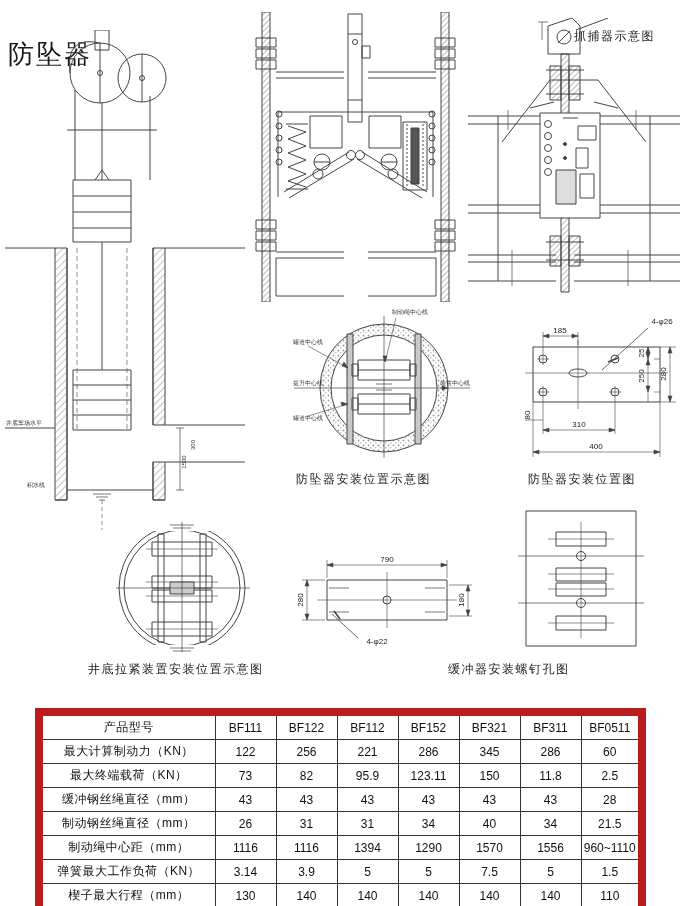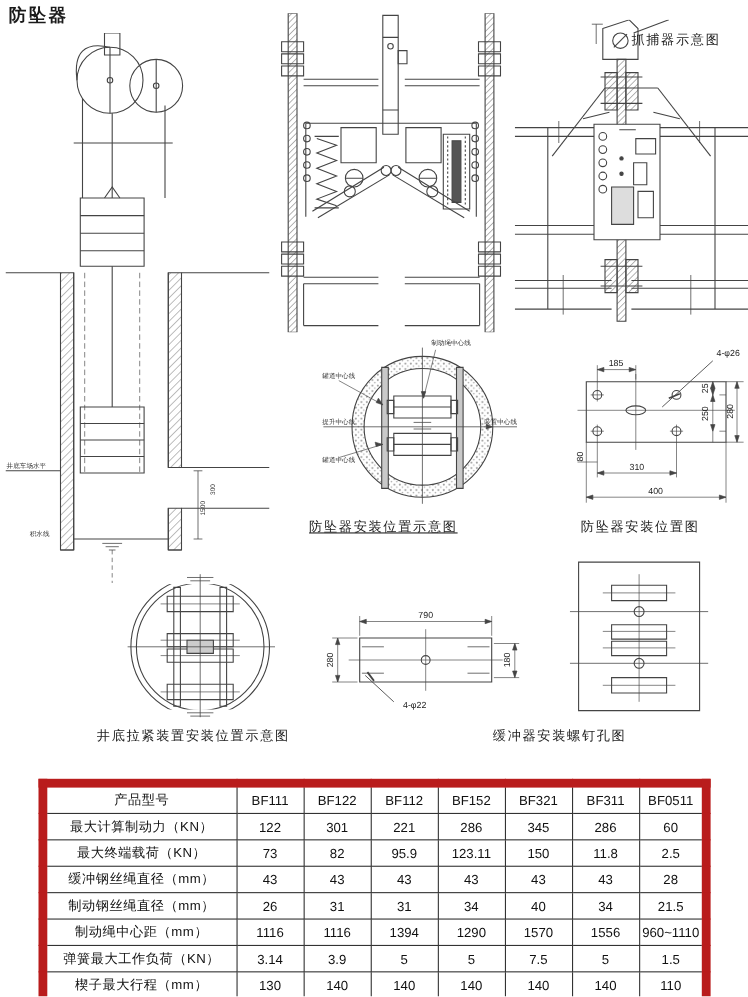--- a/index.html
+++ b/index.html
@@ -1,19 +1,19 @@
 <!DOCTYPE html>
 <html><head>
 <meta charset="utf-8">
 <style>
   html,body{margin:0;padding:0;background:#fff;}
   .page{position:relative;width:680px;height:906px;background:#fff;overflow:hidden;
         font-family:"Liberation Sans","DejaVu Sans",sans-serif;color:#1a1a1a;}
   .abs{position:absolute;}
-  .page-title{font-size:16px;font-weight:bold;letter-spacing:2px;}
+  .page-title{font-size:26px;font-weight:normal;letter-spacing:2px;margin-top:33px;}
   .caption{font-size:12px;letter-spacing:1.5px;color:#222;white-space:nowrap;}
   .tiny-label{font-size:6px;color:#333;white-space:nowrap;}
   svg{display:block;}
   svg line,svg path,svg rect,svg circle,svg ellipse,svg polyline,svg polygon{vector-effect:non-scaling-stroke;}
   .spec-table{border-collapse:collapse;table-layout:fixed;width:611px;
               font-size:12px;color:#111;}
   .spec-table td{border:1px solid #333;text-align:center;height:23px;
                  padding:0 2px;overflow:hidden;white-space:nowrap;}
   .spec-table td.label-col{letter-spacing:0.5px;}
   .spec-table{border:8px solid #b91c1c;}
@@ -311,21 +311,21 @@
         <polygon points="56,100 50,102 49,98" fill="#444"></polygon>
         <polygon points="156,84 150,82 150,86" fill="#444"></polygon>
       </g>
     </g>
     <text class="dimtxt6" x="100" y="10">制动绳中心线</text>
     <text class="dimtxt6" x="1" y="40">罐道中心线</text>
     <text class="dimtxt6" x="1" y="81">提升中心线</text>
     <text class="dimtxt6" x="1" y="116">罐道中心线</text>
     <text class="dimtxt6" x="148" y="81">装置中心线</text>
   </svg>
-  <div class="abs caption" style="left:281px;top:471px;text-decoration:underline;">防坠器安装位置示意图</div>
+  <div class="abs caption" style="left:296px;top:471px;">防坠器安装位置示意图</div>
 
   <svg class="abs" style="left:500px;top:312px;" width="180" height="158" viewBox="0 0 180 158">
     <g stroke="#444" stroke-width="1" fill="none">
       <rect x="33" y="35" width="127" height="55"></rect>
       <line x1="25" y1="61" x2="168" y2="61" stroke-width="0.6"></line>
       <line x1="78" y1="28" x2="78" y2="97" stroke-width="0.6"></line>
       <g>
         <circle cx="43" cy="47" r="4"></circle>
           <line x1="37" y1="47" x2="49" y2="47" stroke-width="0.6"></line>
           <line x1="43" y1="41" x2="43" y2="53" stroke-width="0.6"></line>
@@ -497,21 +497,21 @@
           <td>BF122</td>
           <td>BF112</td>
           <td>BF152</td>
           <td>BF321</td>
           <td>BF311</td>
           <td>BF0511</td>
         </tr>
         <tr>
           <td class="label-col">最大计算制动力（KN）</td>
           <td>122</td>
-          <td>301</td>
+          <td>256</td>
           <td>221</td>
           <td>286</td>
           <td>345</td>
           <td>286</td>
           <td>60</td>
         </tr>
         <tr>
           <td class="label-col">最大终端载荷（KN）</td>
           <td>73</td>
           <td>82</td>

